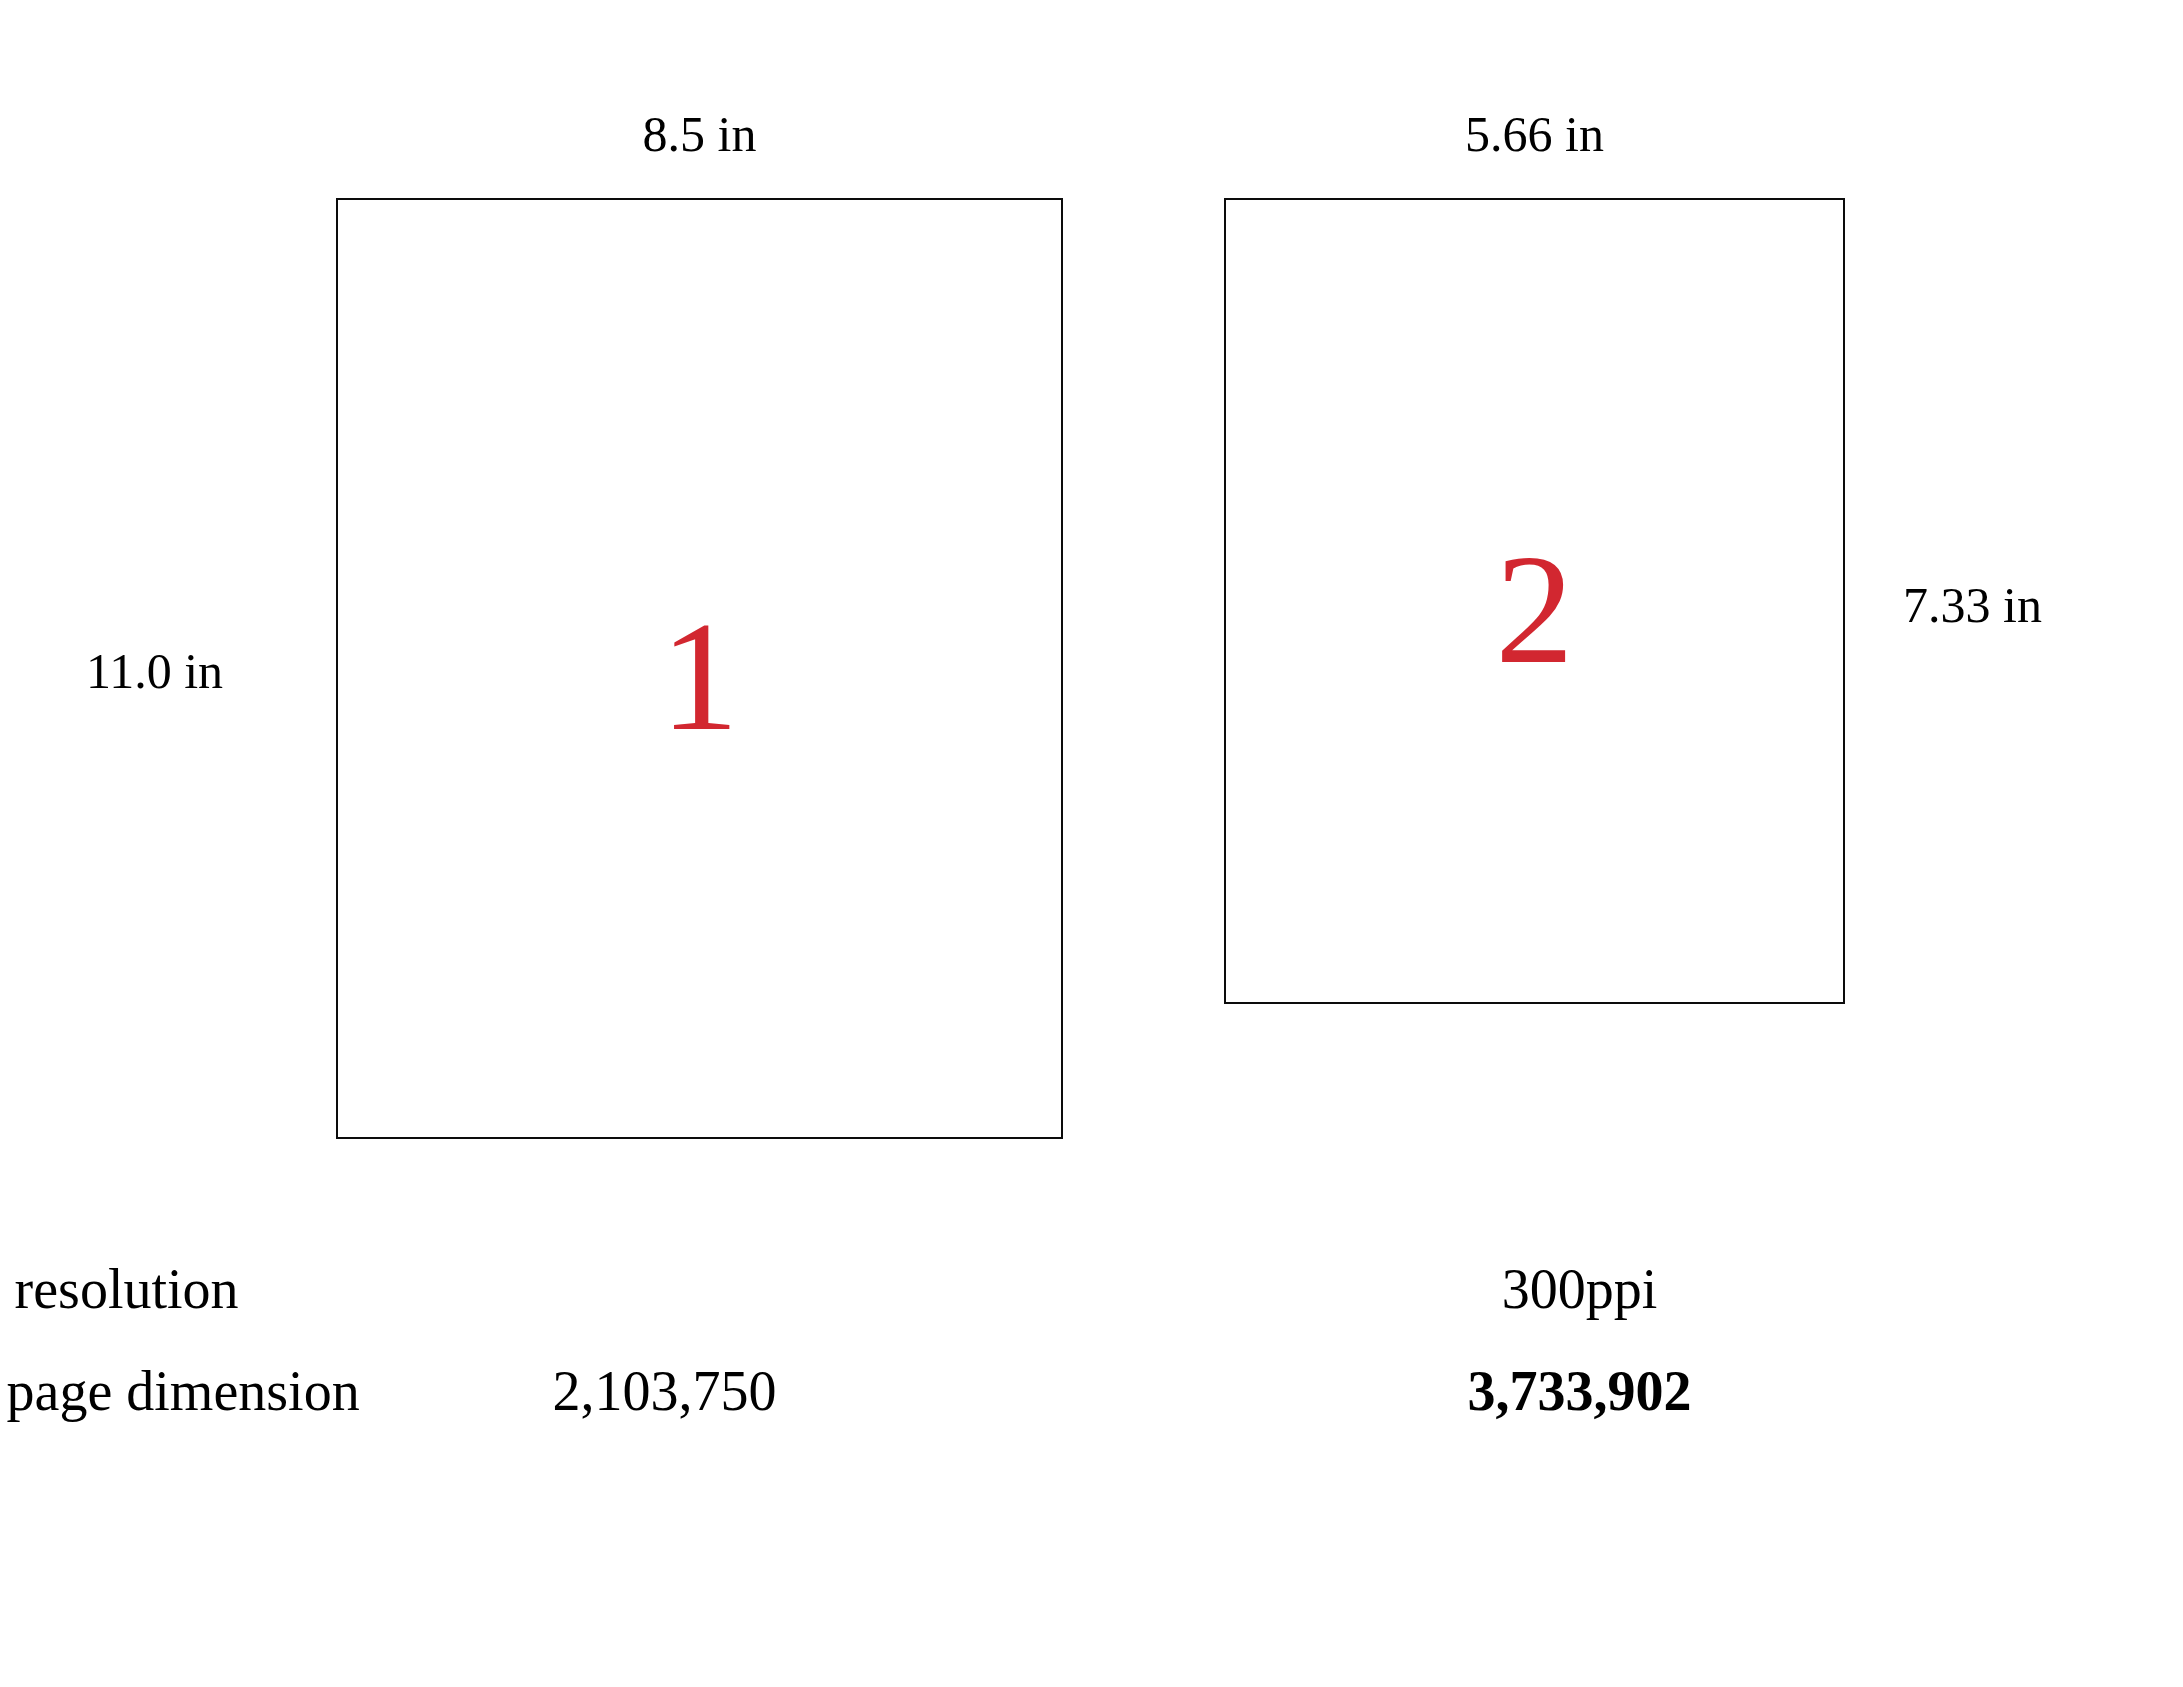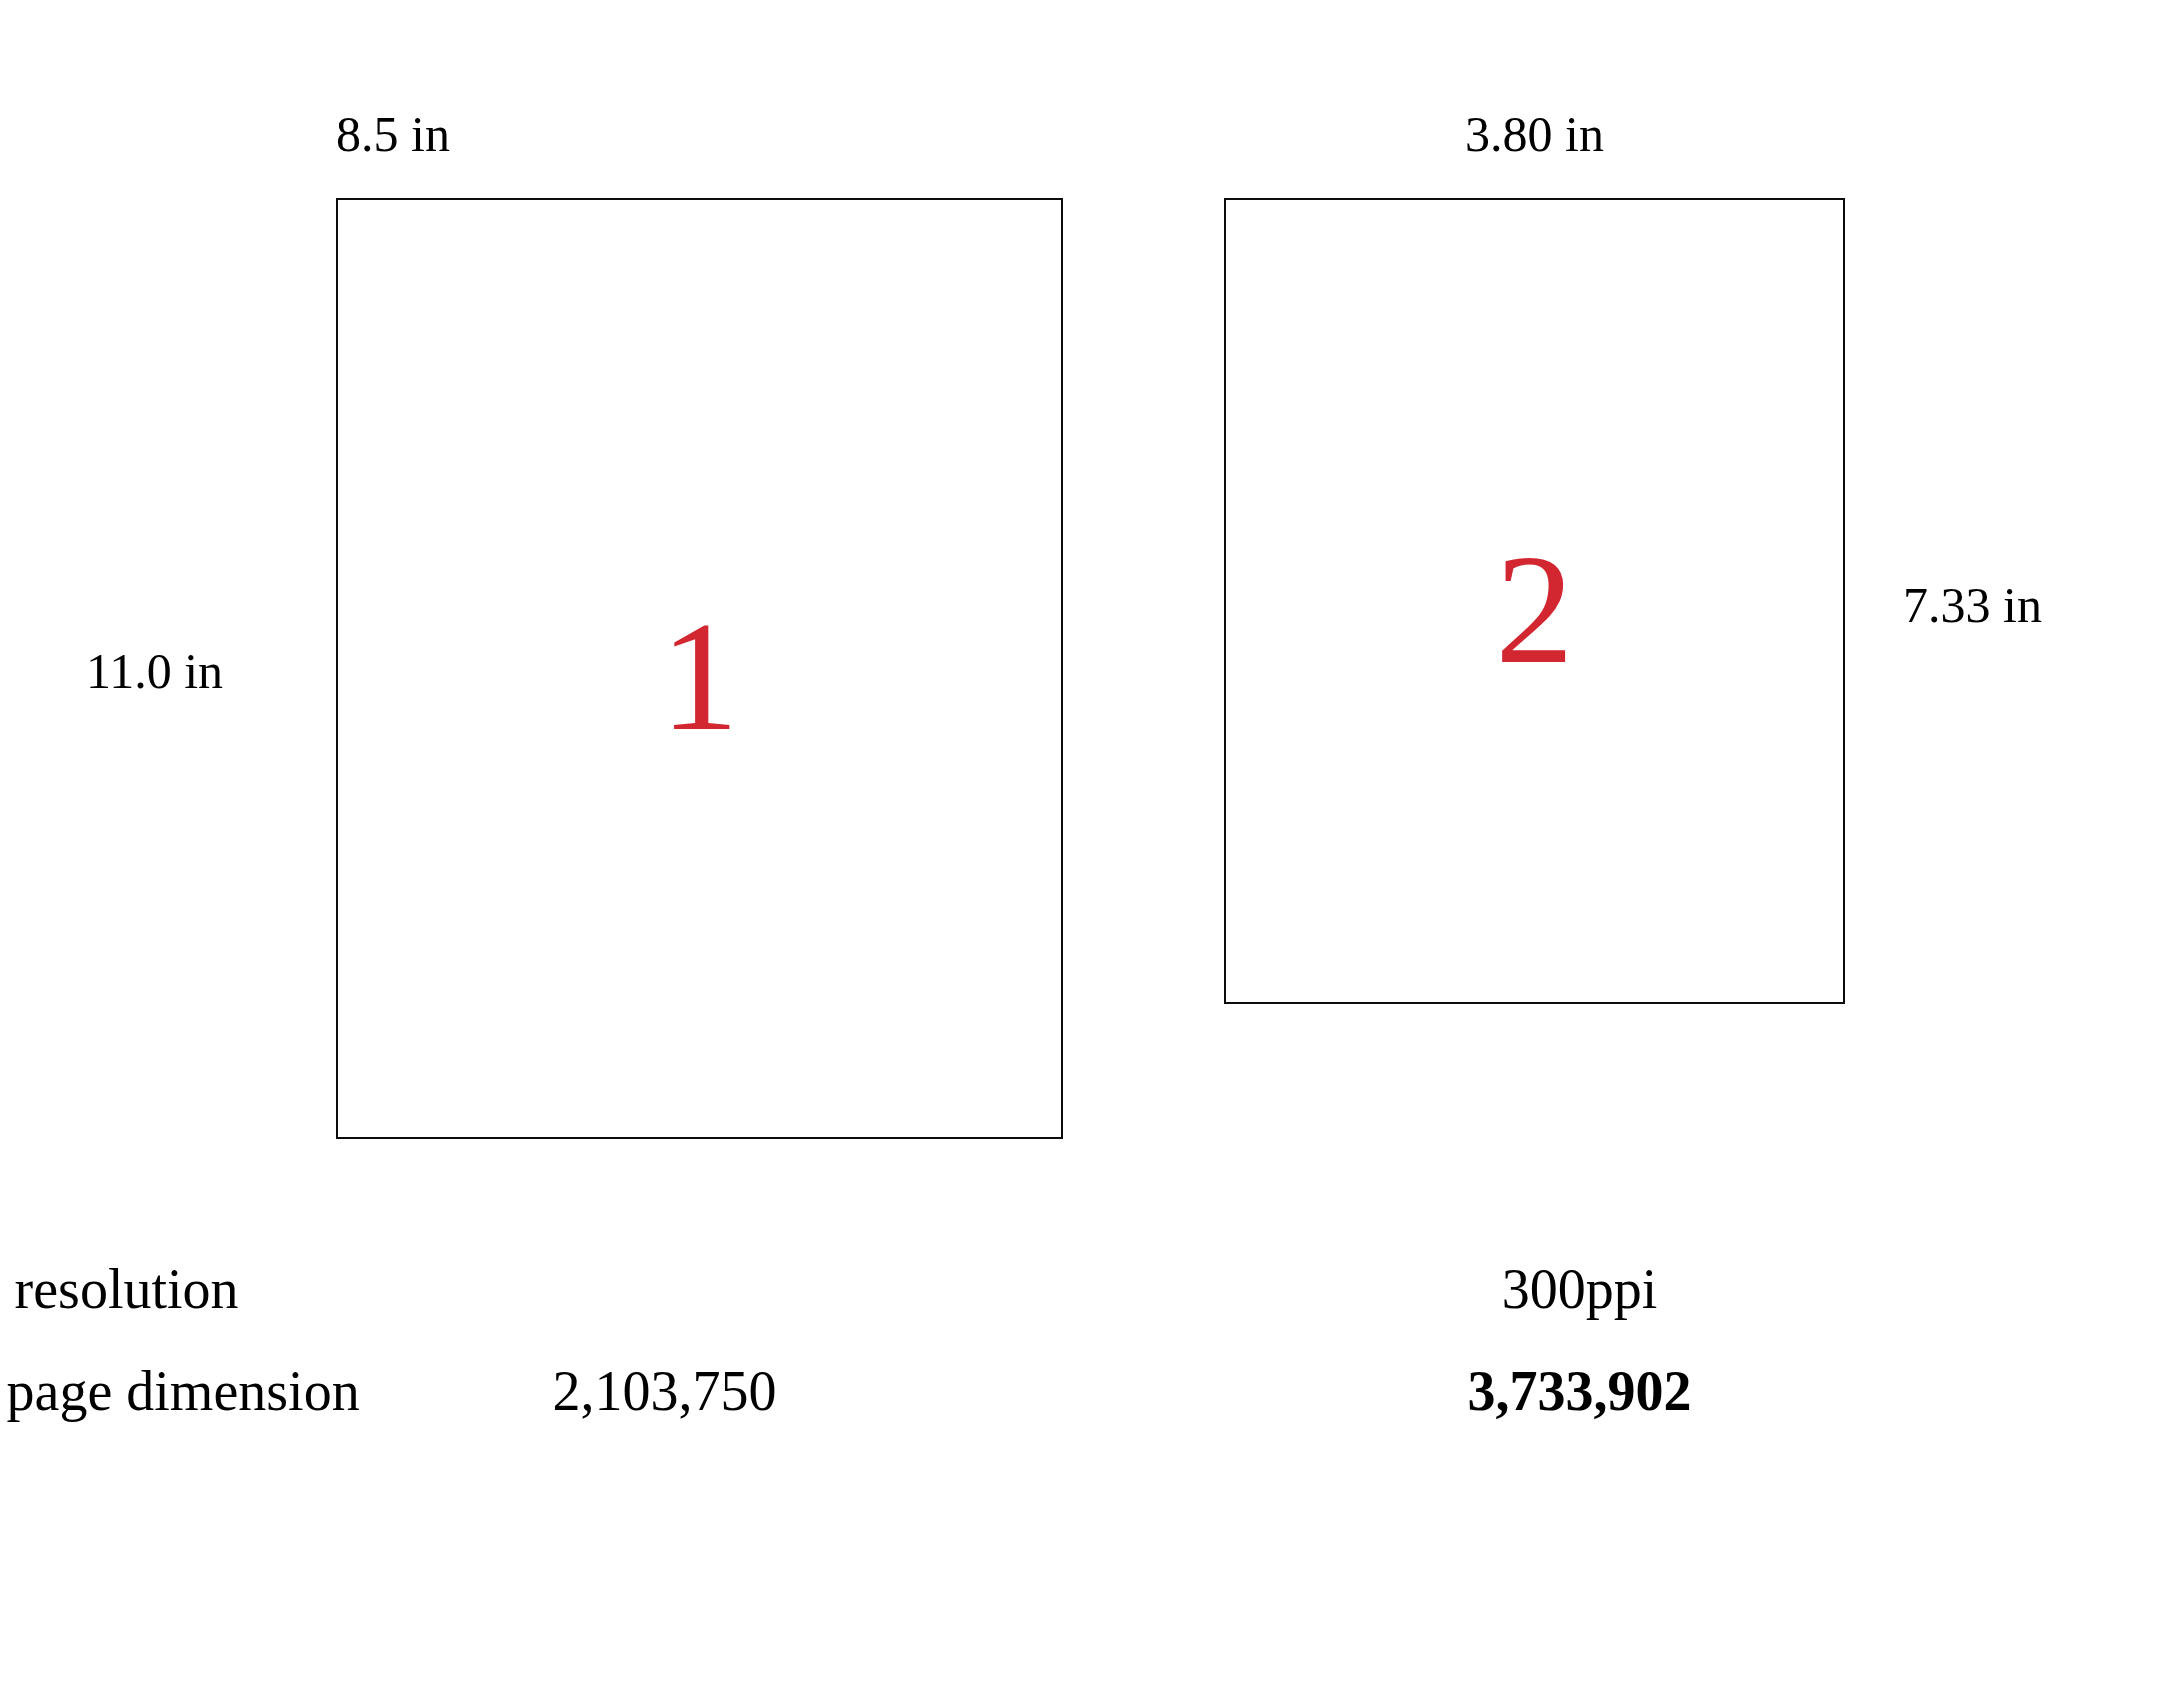--- a/index.html
+++ b/index.html
@@ -37,21 +37,21 @@
     transform: translateY(8px);
   }
 
   
   .dim-label {
     position: absolute;
     font-size: 50px;
     line-height: 1.2;
     white-space: nowrap;
   }
-  .w-label-1 { left: 336px;  top: 104px; width: 727px; text-align: left; }
+  .w-label-1 { left: 336px;  top: 104px; width: 727px; text-align: center; }
   .w-label-2 { left: 1224px; top: 104px; width: 621px;  text-align: center; }
   .h-label-1 { left: 86px;  top: 641px; width: 210px;  text-align: left; }
   .h-label-2 { left: 1903px; top: 575px; text-align: center; }
 
   
   .table-text {
     position: absolute;
     font-size: 56px;
     line-height: 1.2;
     white-space: nowrap;
@@ -63,21 +63,21 @@
   .res-2 { left: 1381px; top: 1256px; }
   .dim-1 { left: 466px;  top: 1358px; }
   .dim-2 { left: 1381px; top: 1358px; font-weight: bold; }
 </style>
 </head>
 <body>
 
 <div class="canvas">
 
   <div class="dim-label w-label-1">8.5 in</div>
-  <div class="dim-label w-label-2">3.80 in</div>
+  <div class="dim-label w-label-2">5.66 in</div>
 
   <div class="page-rect rect-1">
     <span class="page-number">1</span>
   </div>
 
   <div class="page-rect rect-2">
     <span class="page-number">2</span>
   </div>
 
   <div class="dim-label h-label-1">11.0 in</div>

